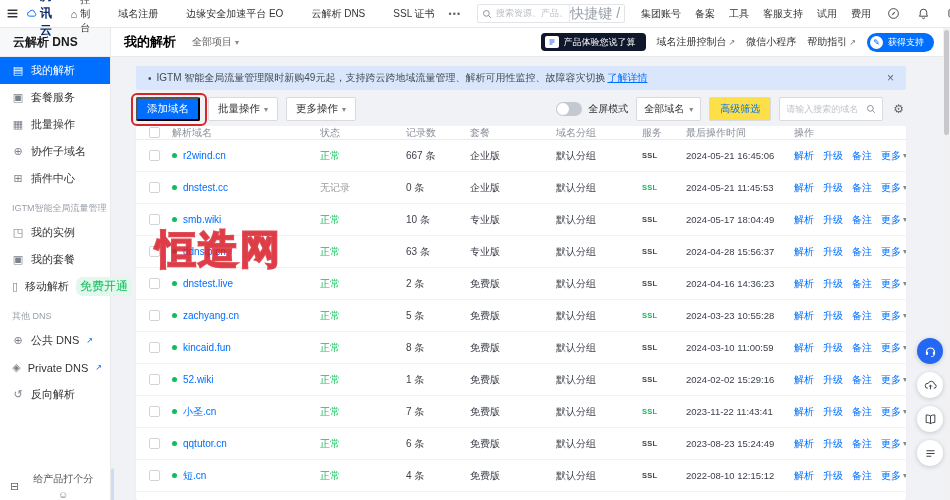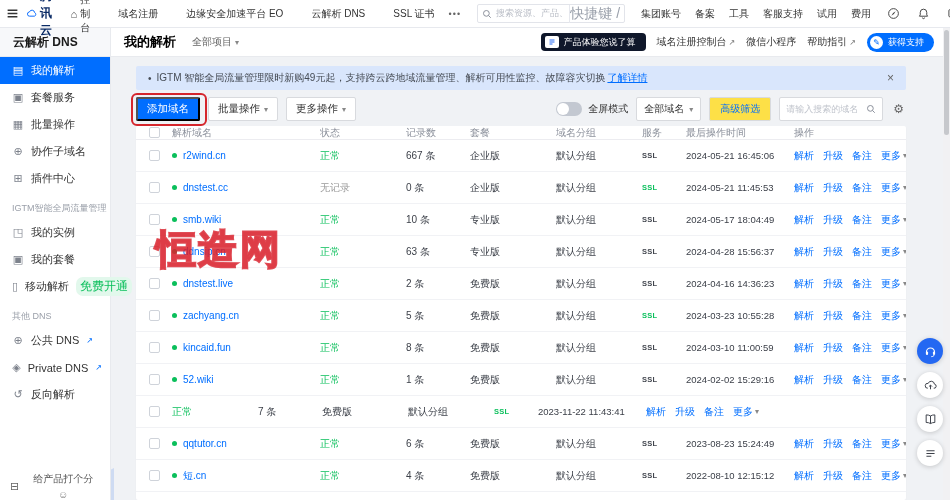--- a/index.html
+++ b/index.html
@@ -701,20 +701,24 @@
                 <a class="op-link">
                   <span>更多</span>
                   <span class="caret">▾</span>
                 </a>
               </div>
             </div>
             <div class="trow">
               <div class="cell c-check">
                 <span class="cb"></span>
               </div>
+              <div class="cell c-domain">
+                <span class="dot"></span>
+                <a class="domain-link">小圣.cn</a>
+              </div>
               <div class="cell c-status">
                 <span class="st-ok">正常</span>
               </div>
               <div class="cell c-records">
                 <span class="txt">7 条</span>
               </div>
               <div class="cell c-plan">
                 <span class="txt">免费版</span>
               </div>
               <div class="cell c-group">

